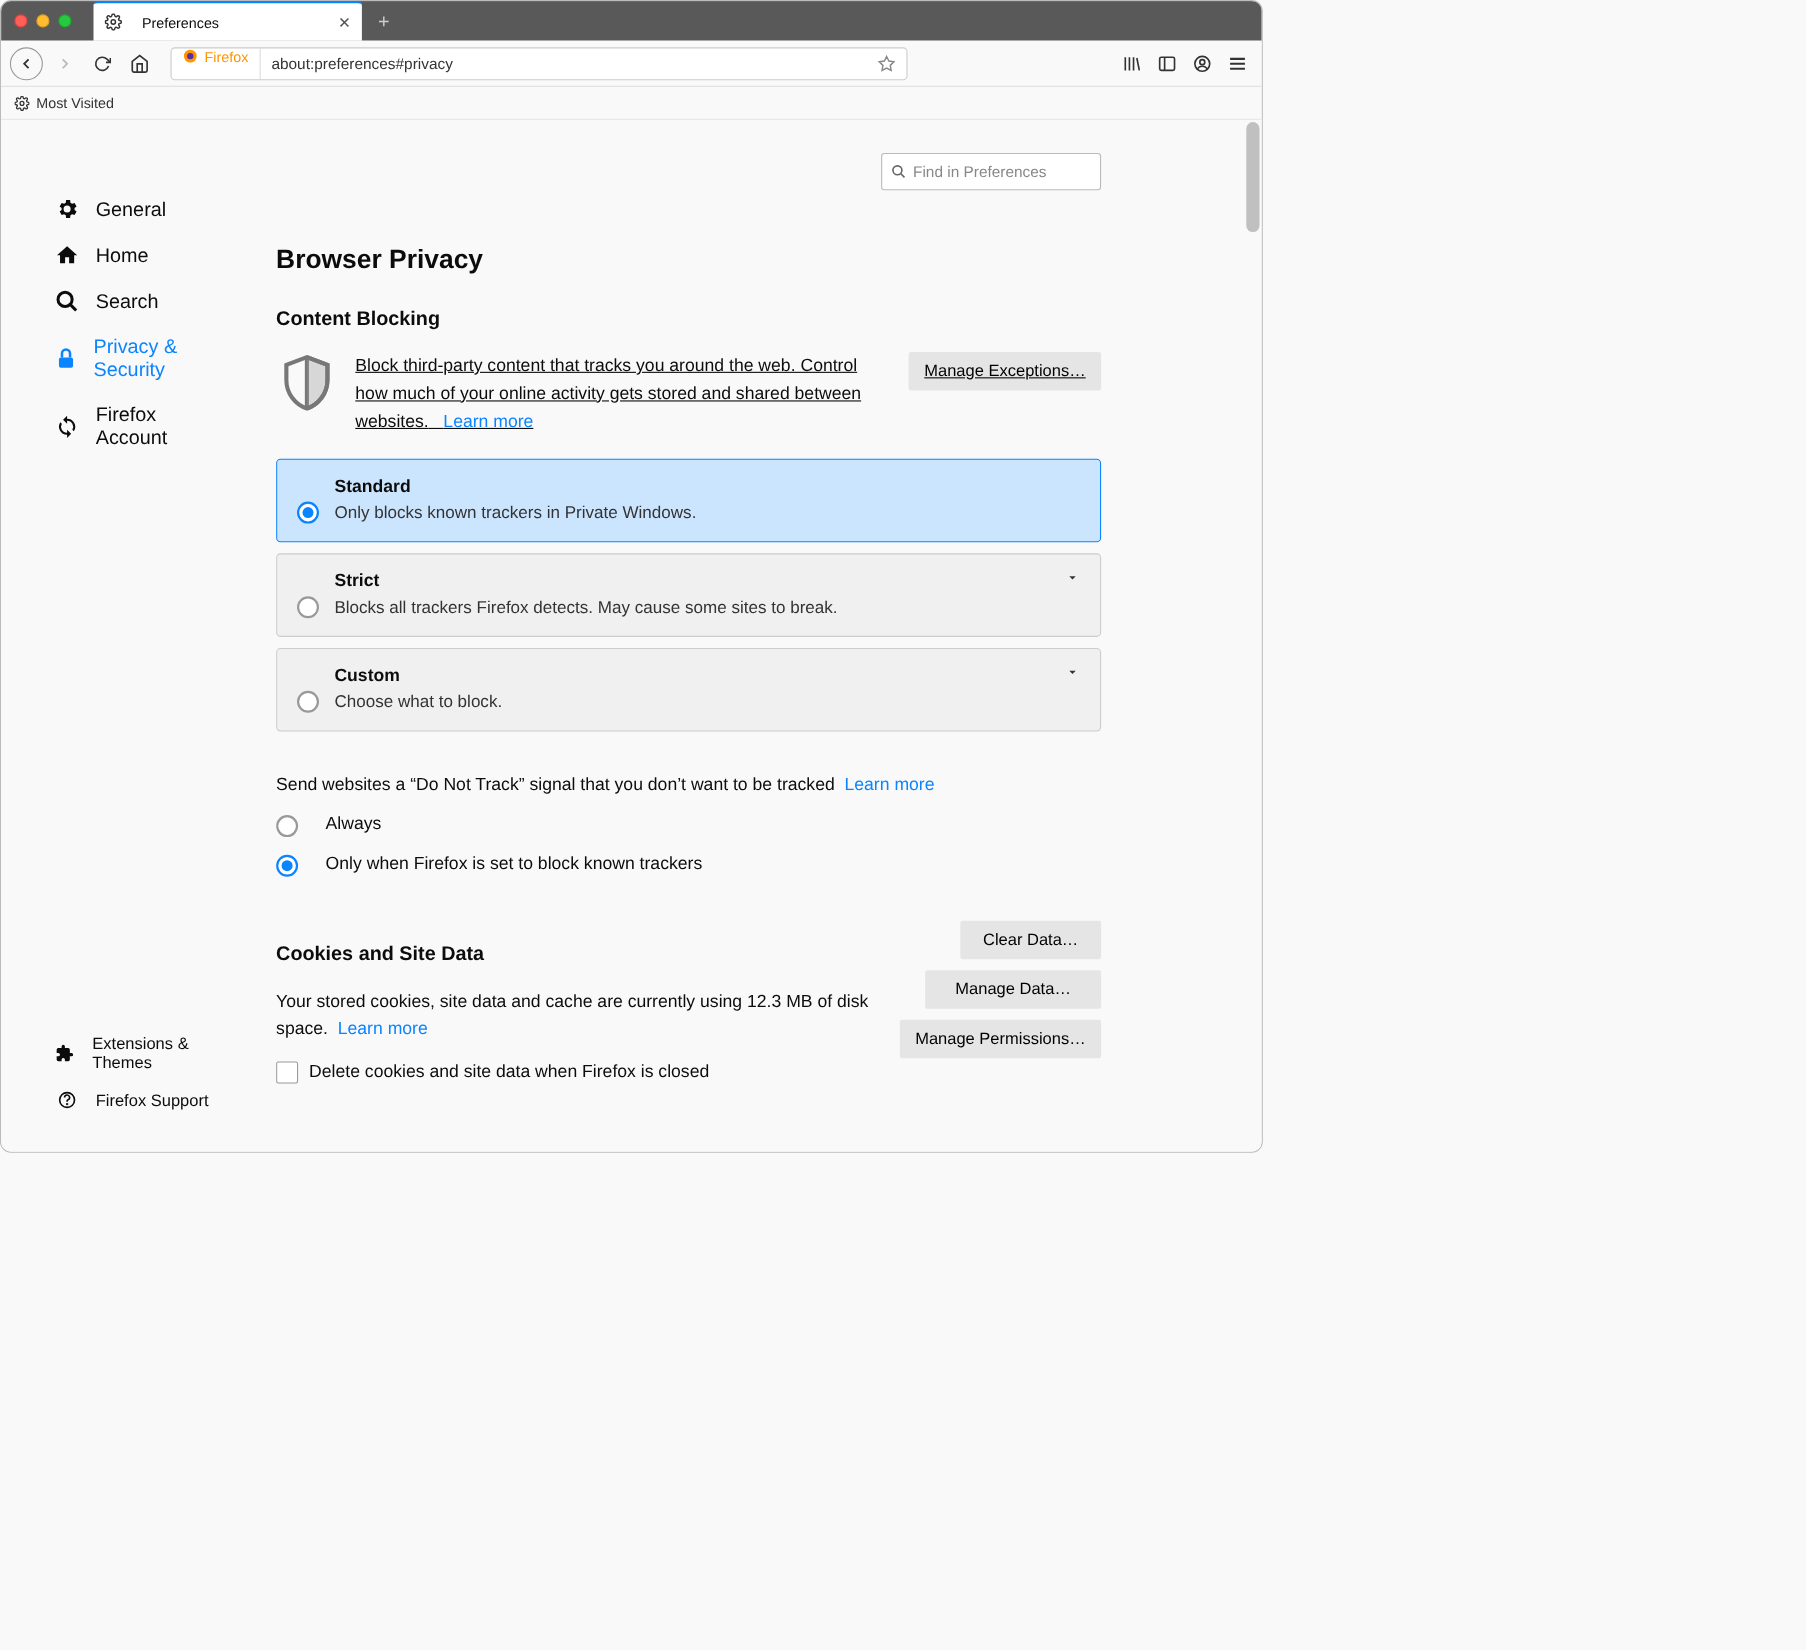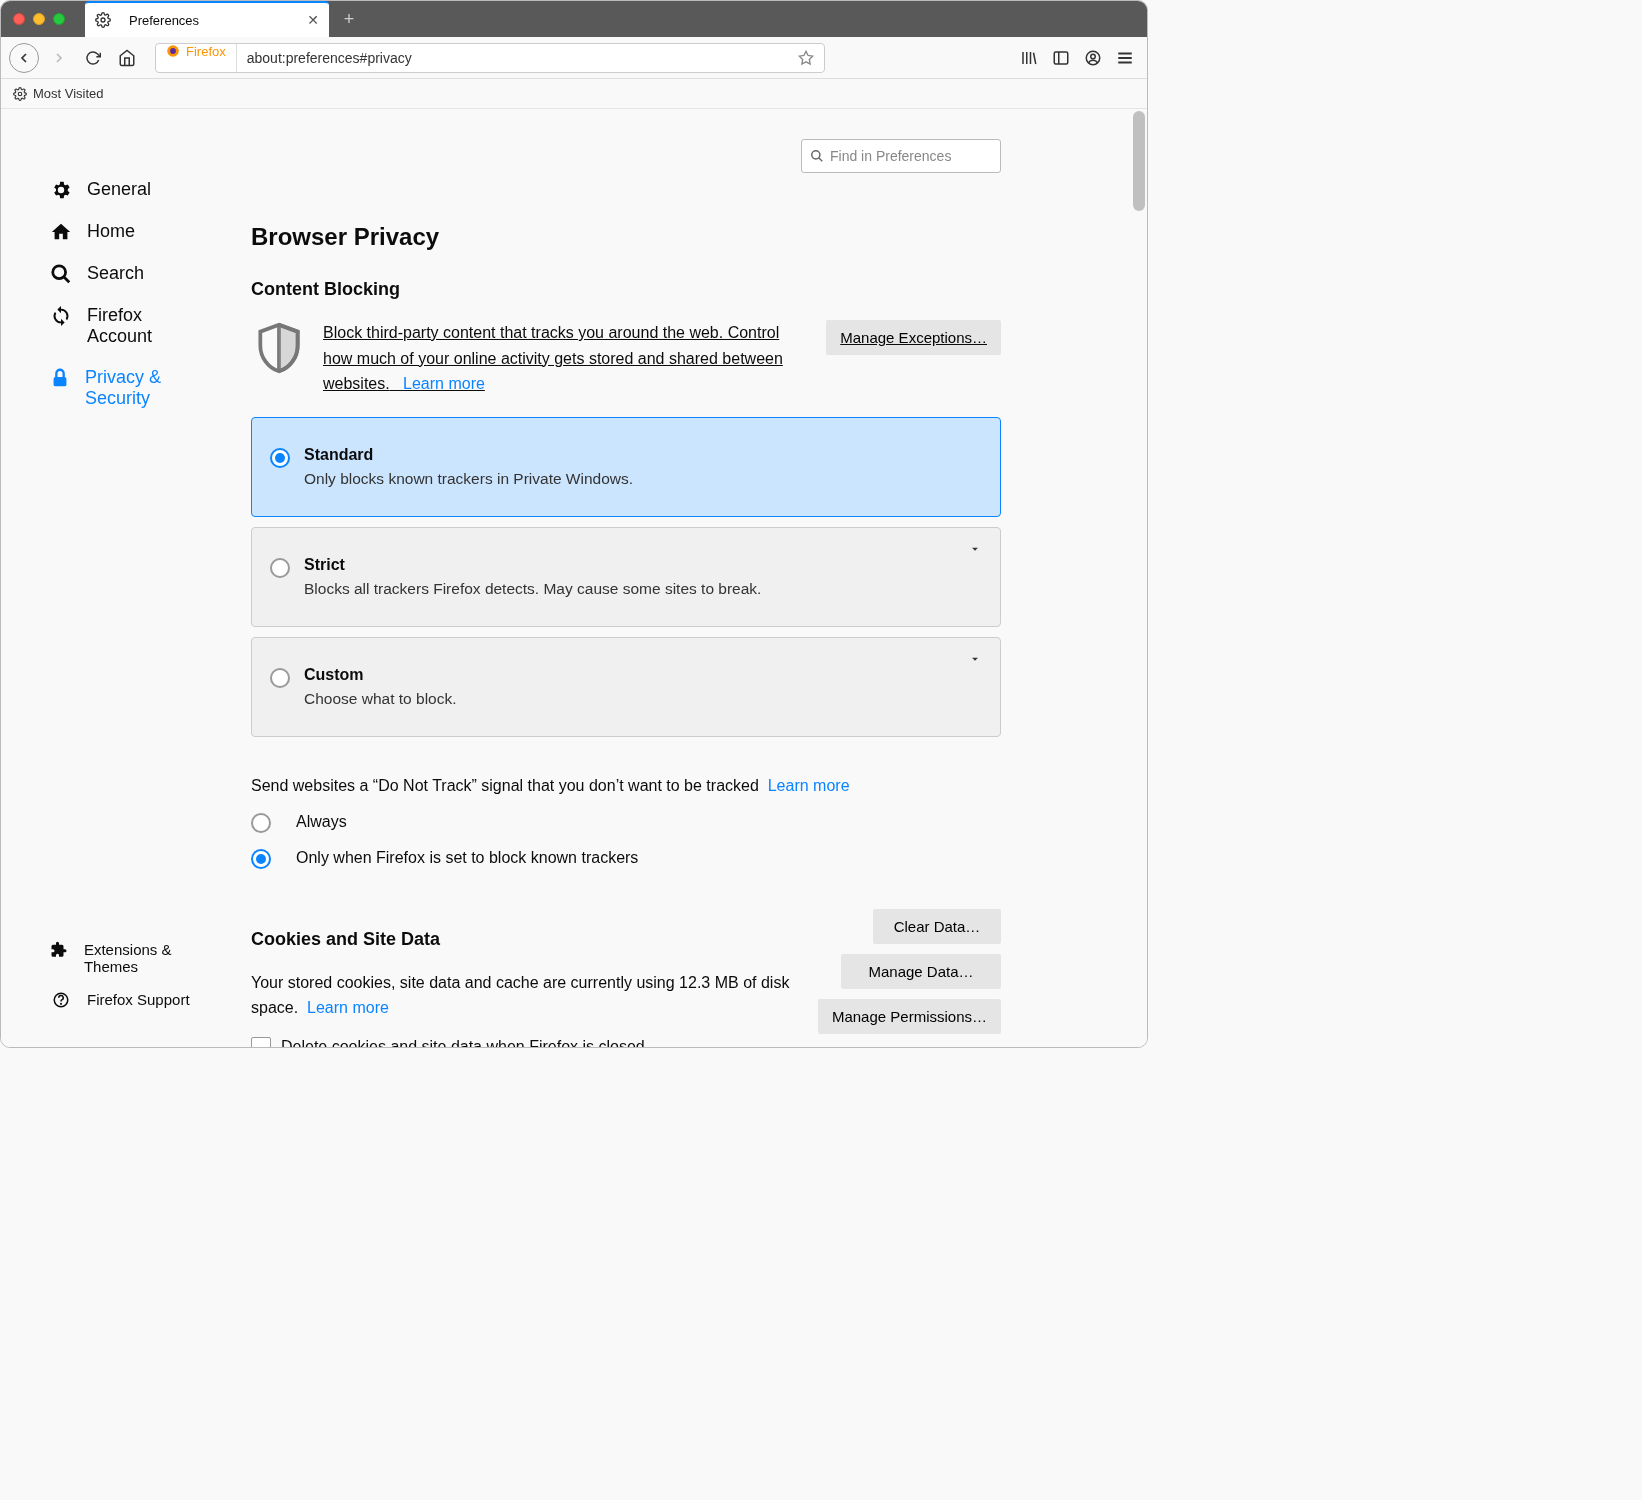--- a/index.html
+++ b/index.html
@@ -106,21 +106,21 @@
   position:absolute; right:2px; top:2px; width:12px; height:100px;
   background:#c0c0c0; border-radius:6px;
 }
 .sidebar {
   width: 230px;
   padding: 60px 0 20px 0;
   display:flex; flex-direction:column;
 }
 .sidenav { flex:1; }
 .side-item {
-  display:flex; align-items:flex-start; gap:14px;
+  display:flex; align-items:center; gap:14px;
   padding: 10px 20px 10px 46px;
   font-size: 18px;
   color: #0c0c0d;
   cursor:pointer;
   position:relative;
 }
 .side-item .icon { position:absolute; left:46px; width:24px; display:flex; justify-content:center; color:#0c0c0d;}
 .side-item .icon { left: 46px; }
 .side-item { padding-left: 48px; }
 .side-item .icon { position:static; }
@@ -153,23 +153,23 @@
 .shield { width:56px; height:56px; flex-shrink:0; color:#666; }
 .cb-text { font-size:16px; line-height:1.6; color:#0c0c0d; flex:1; }
 .link { color:#0a84ff; cursor:pointer; }
 .btn-grey {
   background:#e5e5e5; border:none; padding:9px 14px; font-size:15px;
   border-radius:2px; cursor:pointer; white-space:nowrap;
 }
 .right-btns { display:flex; flex-direction:column; gap:10px; align-items:flex-end;}
 
 .option-card {
-  border:1px solid #ccc; border-radius:4px; padding:28px 18px;
+  border:1px solid #ccc; border-radius:4px; padding:16px 18px;
   margin-bottom:10px; background:#f0f0f0;
-  display:flex; gap:14px; align-items:flex-start;
+  display:flex; gap:14px; align-items:flex-end;
   position:relative;
 }
 .option-card.selected { background:#cce5ff; border-color:#0a84ff; }
 .radio {
   width:20px; height:20px; border:2px solid #999; border-radius:50%;
   flex-shrink:0; display:flex; align-items:center; justify-content:center;
   background:#fff; margin-top:2px;
 }
 .radio.checked { border-color:#0a84ff; }
 .radio.checked::after { content:''; width:10px; height:10px; background:#0a84ff; border-radius:50%; }
@@ -314,36 +314,36 @@
       </div>
       <div class="side-item">
         <span class="icon">
           <svg width="22" height="22" viewBox="0 0 24 24" fill="none" stroke="#0c0c0d" stroke-width="3">
               <circle cx="10" cy="10" r="7"></circle>
               <line x1="21" y1="21" x2="15" y2="15"></line>
             </svg>
         </span>
         <span>Search</span>
       </div>
-      <div class="side-item">
-        <span class="icon">
-          <svg width="22" height="22" viewBox="0 0 24 24" fill="#0c0c0d">
-              <path d="M12 4V1L8 5l4 4V6a6 6 0 0 1 5.2 9l1.5 1.5A8 8 0 0 0 12 4zm0 14a6 6 0 0 1-5.2-9L5.3 7.5A8 8 0 0 0 12 20v3l4-4-4-4z"></path>
-            </svg>
-        </span>
-        <span>Firefox Account</span>
-      </div>
       <div class="side-item active">
         <span class="icon">
           <svg width="22" height="22" viewBox="0 0 24 24" fill="#0a84ff">
               <rect x="5" y="11" width="14" height="10" rx="2"></rect>
               <path d="M8 11V7a4 4 0 1 1 8 0v4" fill="none" stroke="#0a84ff" stroke-width="2.5"></path>
             </svg>
         </span>
         <span>Privacy &amp; Security</span>
+      </div>
+      <div class="side-item">
+        <span class="icon">
+          <svg width="22" height="22" viewBox="0 0 24 24" fill="#0c0c0d">
+              <path d="M12 4V1L8 5l4 4V6a6 6 0 0 1 5.2 9l1.5 1.5A8 8 0 0 0 12 4zm0 14a6 6 0 0 1-5.2-9L5.3 7.5A8 8 0 0 0 12 20v3l4-4-4-4z"></path>
+            </svg>
+        </span>
+        <span>Firefox Account</span>
       </div>
     </div>
     <div class="side-bottom">
       <div class="side-item">
         <span class="icon">
           <svg width="18" height="18" viewBox="0 0 24 24" fill="#0c0c0d">
               <path d="M20 11h-2V7a2 2 0 0 0-2-2h-4V3a2 2 0 1 0-4 0v2H4a2 2 0 0 0-2 2v4h2a2 2 0 1 1 0 4H2v4a2 2 0 0 0 2 2h4v-2a2 2 0 1 1 4 0v2h4a2 2 0 0 0 2-2v-4h2a2 2 0 1 0 0-4z"></path>
             </svg>
         </span>
         <span>Extensions &amp; Themes</span>

